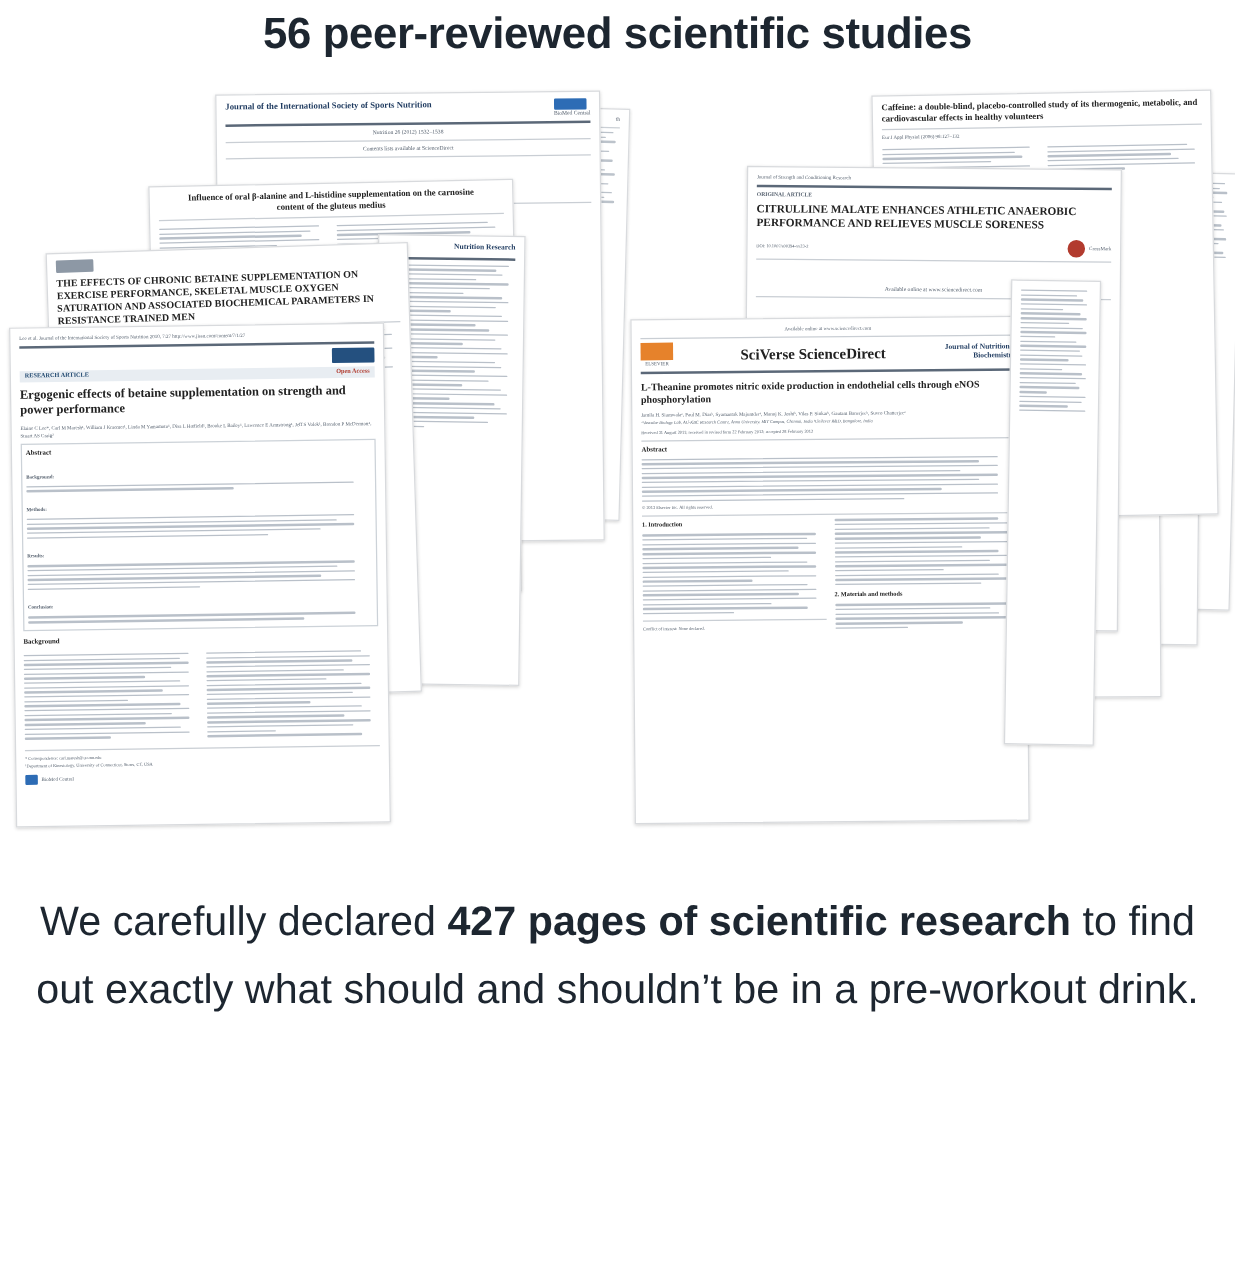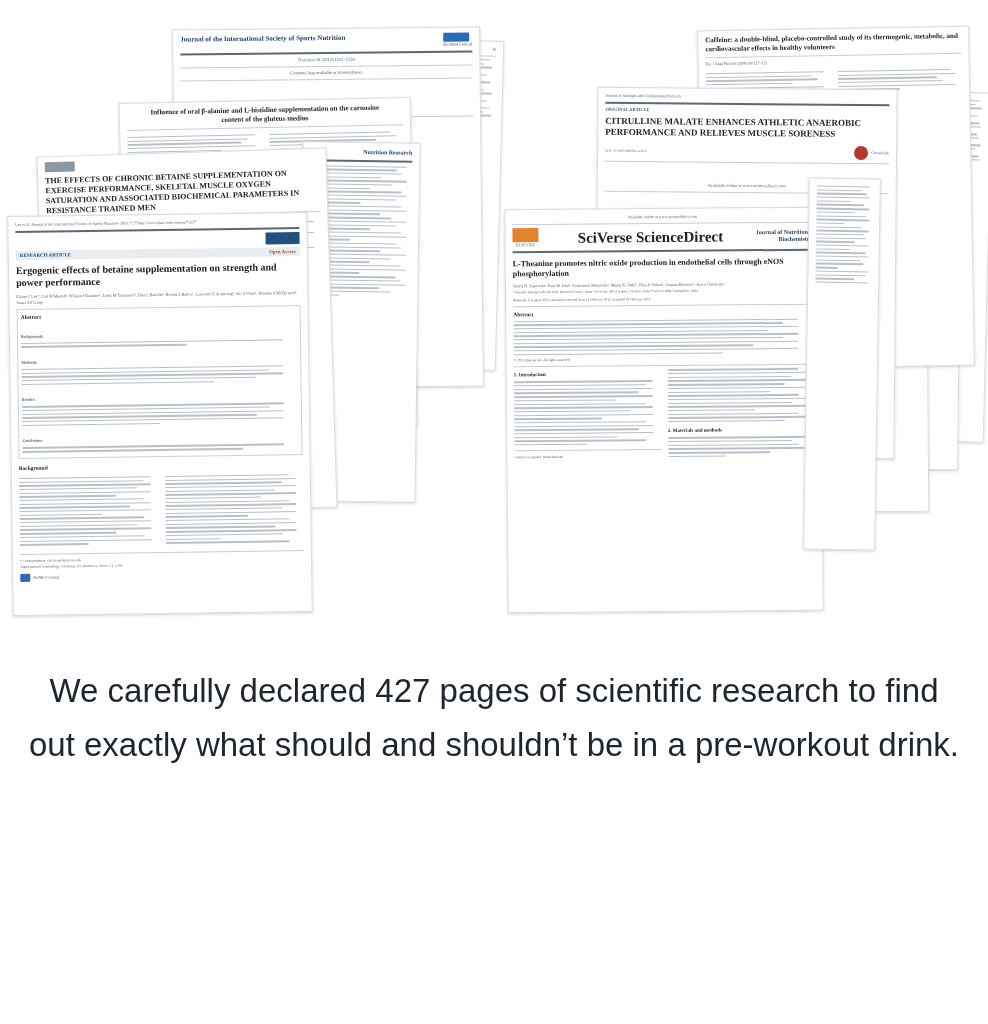--- a/index.html
+++ b/index.html
@@ -123,26 +123,27 @@
     width: 100%;
     padding: 0 24px;
     text-align: center;
     margin-top: 2px;
   }
   .footer .f-line {
     font-size: 33px;
     line-height: 54px;
     color: #1d2630;
   }
-  .footer b { font-weight: normal; }
+  .footer b { font-weight: bold; }
 </style>
 </head>
 <body>
 
 <div class="headline">
+  <div class="line1">56 peer-reviewed scientific studies</div>
 </div>
 
 <div class="collage">
 
   <div class="paper" style="left:430px; top:18px; width:70px; height:330px; transform:rotate(1.5deg); opacity:.95;">
     <div class="p-pad">
       <div class="p-sub" style="text-align:right;">th</div>
       <div class="rule"></div>
       <div class="lines">
         <div class="ln w90"></div>
@@ -536,21 +537,21 @@
 
   <div class="paper" style="left:506px; top:186px; width:316px; height:404px; transform:rotate(-0.5deg);">
     <div class="p-pad">
       <div class="p-sub" style="text-align:center; font-size:4px;">Available online at www.sciencedirect.com</div>
       <div class="rule"></div>
       <div style="display:flex; justify-content:space-between; align-items:center;">
         <div style="text-align:center;">
           <div class="logo-blob" style="width:26px;height:14px;background:#e6822b;border-radius:0;"></div>
           <div class="p-sub" style="font-size:4px;">ELSEVIER</div>
         </div>
-        <div class="p-title dark" style="font-size:15px;padding-left:20px;">SciVerse ScienceDirect</div>
+        <div class="p-title dark" style="font-size:12px;padding-left:20px;">SciVerse ScienceDirect</div>
         <div style="text-align:right; width:70px;">
           <div class="p-title" style="font-size:6px; line-height:7.5px; text-align:right;">Journal of Nutritional Biochemistry</div>
         </div>
       </div>
       <div class="rule dark"></div>
       <div class="p-title dark" style="font-size:8px; line-height:10px; margin-top:6px;">L-Theanine promotes nitric oxide production in endothelial cells through eNOS phosphorylation</div>
       <div class="p-sub" style="margin-top:4px; font-size:4px;">Jamila H. Siamwalaᵃ, Paul M. Diasᵇ, Syamantak Majumderᵃ, Manoj K. Joshiᵇ, Vilas P. Sinkarᵇ, Gautam Banerjeeᵇ, Suvro Chatterjeeᵃ</div>
       <div class="p-sub" style="font-size:3.5px; font-style:italic;">ᵃVascular Biology Lab, AU-KBC Research Centre, Anna University, MIT Campus, Chennai, India ᵇUnilever R&amp;D, Bangalore, India</div>
       <div class="p-sub" style="font-size:3.5px; margin-top:2px;">Received 31 August 2011; received in revised form 22 February 2012; accepted 28 February 2012</div>
       <div class="rule"></div>

